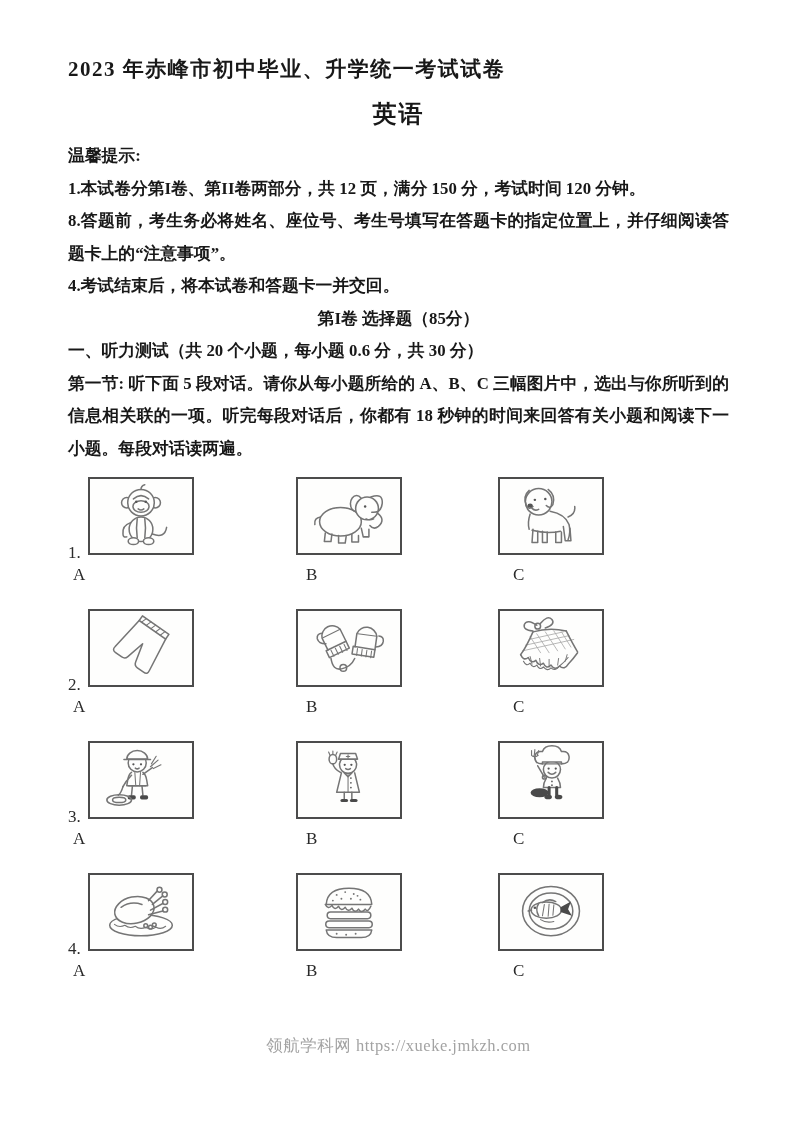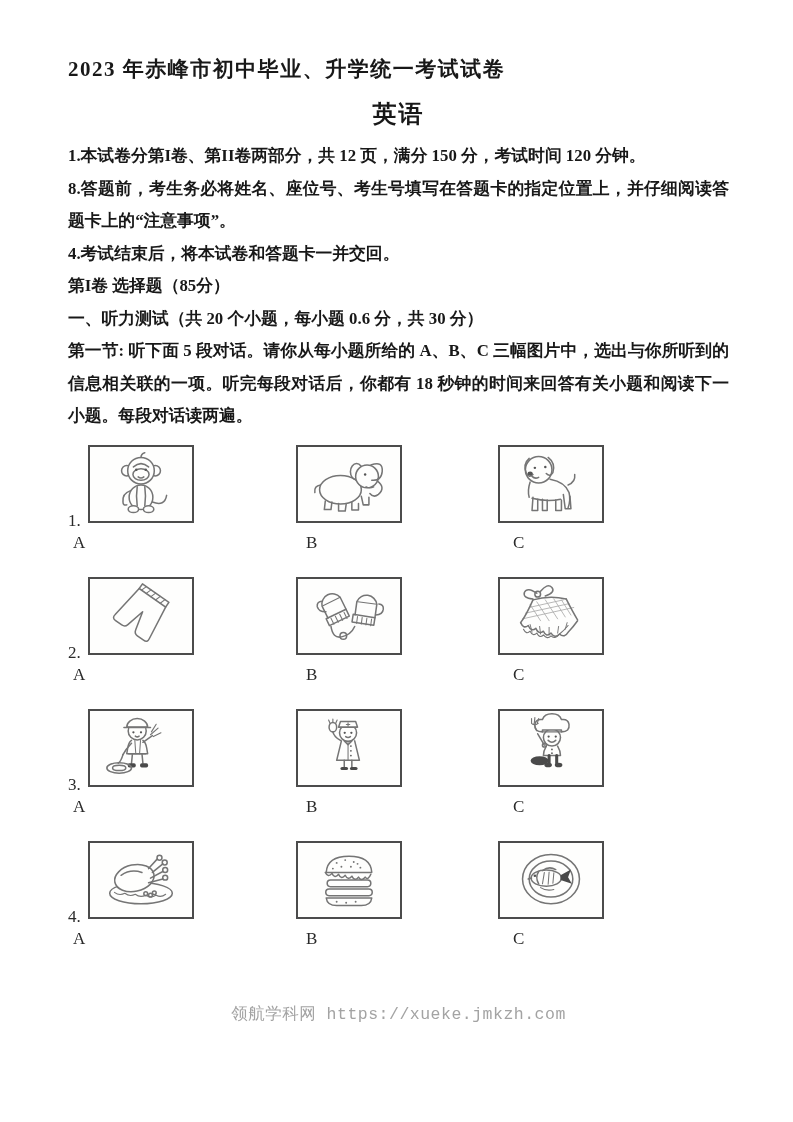--- a/index.html
+++ b/index.html
@@ -19,21 +19,21 @@
     letter-spacing:1.5px;margin:0 0 16px;line-height:1.3;
   }
   .subject{
     font-size:24px;font-weight:700;text-align:center;
     letter-spacing:2px;margin:0 0 10px;line-height:1.3;
   }
   .body-text{
     font-size:16.8px;font-weight:700;line-height:32.5px;
     margin:0;text-align:justify;
   }
-  .center{text-align:left;}
+  .center{text-align:center;}
   
   .questions{margin-top:10px;}
   .qrow{position:relative;}
   .imgs{position:relative;height:84px;}
   .imgbox{
     position:absolute;top:2px;width:106px;height:78px;
     border:2px solid #4c4c4c;background:#fefefd;
     box-sizing:border-box;display:flex;align-items:center;justify-content:center;
   }
   .imgbox svg{width:100%;height:100%;display:block;}
@@ -47,32 +47,33 @@
   .labels{position:relative;height:24px;margin:6px 0 18px;}
   .labels span{
     position:absolute;top:0;font-size:17px;font-weight:400;color:#2a2a2a;
   }
   .labels .l0{left:5px;}
   .labels .l1{left:238px;}
   .labels .l2{left:445px;}
   
   .footer{
     margin-top:50px;text-align:center;
-    font-family:Liberation Mono, monospace;
+    font-family:Liberation Serif, serif;
     font-size:16.5px;color:#a3a3a3;letter-spacing:.5px;font-weight:400;
   }
 </style>
 </head>
 <body>
 
 <div class="page">
 
   <h1 class="title">2023 年赤峰市初中毕业、升学统一考试试卷</h1>
   <h2 class="subject">英语</h2>
 
+  <p class="body-text">温馨提示:</p>
   <p class="body-text">1.本试卷分第I卷、第II卷两部分，共 12 页，满分 150 分，考试时间 120 分钟。</p>
   <p class="body-text">8.答题前，考生务必将姓名、座位号、考生号填写在答题卡的指定位置上，并仔细阅读答题卡上的“注意事项”。</p>
   <p class="body-text">4.考试结束后，将本试卷和答题卡一并交回。</p>
 
   <p class="body-text center">第I卷 选择题（85分）</p>
   <p class="body-text">一、听力测试（共 20 个小题，每小题 0.6 分，共 30 分）</p>
   <p class="body-text">第一节: 听下面 5 段对话。请你从每小题所给的 A、B、C 三幅图片中，选出与你所听到的信息相关联的一项。听完每段对话后，你都有 18 秒钟的时间来回答有关小题和阅读下一小题。每段对话读两遍。</p>
 
   <div class="questions">
       <div class="qrow">

